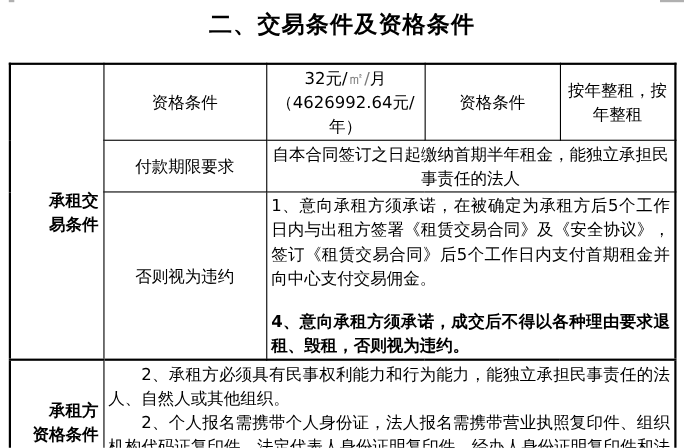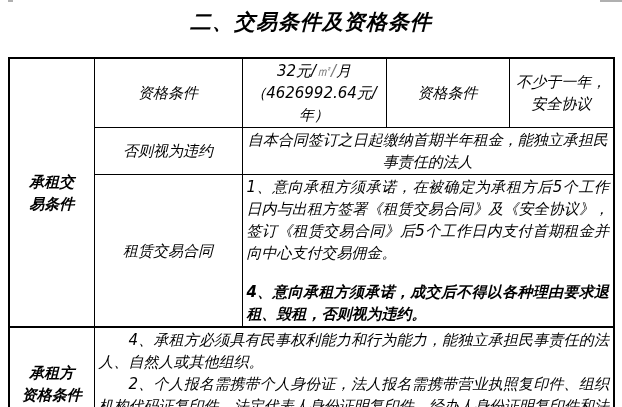--- a/index.html
+++ b/index.html
@@ -10,21 +10,20 @@
     height: 407px;
     font-family: "DejaVu Sans", "Liberation Sans", sans-serif;
     color: #000000;
     overflow: hidden;
   }
   .page {
     position: relative;
     width: 494px;
     height: 407px;
     background: #ffffff;
-    font-style: italic;
   }
   .edge-artifact {
     position: absolute;
     top: 0;
     height: 2px;
     background: #b0b0b0;
   }
   .edge-artifact.left  { left: 8px;  width: 5px; }
   .edge-artifact.right { left: 600px; width: 22px; }
   .doc-title {
@@ -53,21 +52,21 @@
     font-size: 15px;
     line-height: 22px;
     padding: 1px 4px;
     vertical-align: middle;
     overflow: hidden;
   }
   tr.section-divider td { border-top: 2px solid #000000; }
   td.row-head {
     font-weight: bold;
     font-size: 16px;
-    text-align: center;
+    text-align: right;
     white-space: pre-line;
     line-height: 24px;
   }
   td.center { text-align: center; }
   td.content-cell {
     vertical-align: top;
     text-align: justify;
   }
   td.content-cell p { margin: 0; }
   p.gap-above { margin-top: 17px !important; }
@@ -97,37 +96,37 @@
     <tbody>
       <tr style="height:46px">
         <td class="row-head" rowspan="3">承租交
 易条件</td>
         <td class="center">资格条件</td>
         <td class="center">
           <div class="price-line"><span>32元/</span><span class="unit-gray">㎡/</span><span>月</span></div>
           <div class="price-line">（4626992.64元/年）</div>
         </td>
         <td class="center">资格条件</td>
-        <td class="center">不少于一年，安全协议</td>
+        <td class="center">按年整租，按年整租</td>
       </tr>
       <tr style="height:46px">
-        <td class="center">否则视为违约</td>
+        <td class="center">付款期限要求</td>
         <td class="center" colspan="3">自本合同签订之日起缴纳首期半年租金，能独立承担民事责任的法人</td>
       </tr>
       <tr style="height:152px">
-        <td class="center">租赁交易合同</td>
+        <td class="center">否则视为违约</td>
         <td class="content-cell" colspan="3">
           <p>1、意向承租方须承诺，在被确定为承租方后5个工作日内与出租方签署《租赁交易合同》及《安全协议》，签订《租赁交易合同》后5个工作日内支付首期租金并向中心支付交易佣金。</p>
           <p class="gap-above bold">4、意向承租方须承诺，成交后不得以各种理由要求退租、毁租，否则视为违约。</p>
         </td>
       </tr>
       <tr class="section-divider" style="height:100px">
         <td class="row-head">承租方
 资格条件</td>
         <td class="content-cell indent-cell" colspan="4">
-          <p>4、承租方必须具有民事权利能力和行为能力，能独立承担民事责任的法人、自然人或其他组织。</p>
+          <p>2、承租方必须具有民事权利能力和行为能力，能独立承担民事责任的法人、自然人或其他组织。</p>
           <p>2、个人报名需携带个人身份证，法人报名需携带营业执照复印件、组织机构代码证复印件、法定代表人身份证明复印件、经办人身份证明复印件和法定代表人授权委托书并加盖公章。</p>
         </td>
       </tr>
     </tbody>
   </table>
 
 </div>
 
 </body></html>

